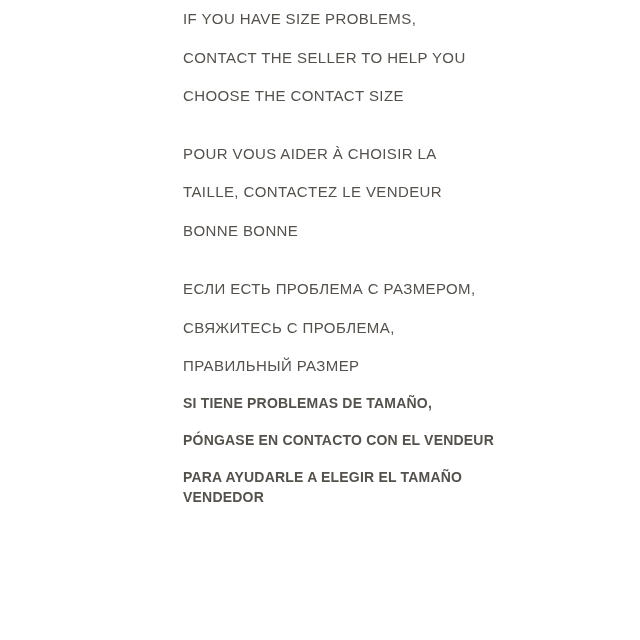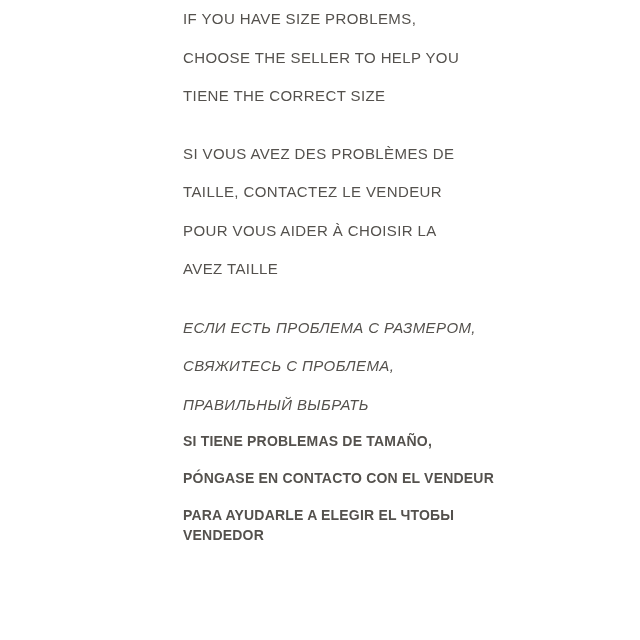--- a/index.html
+++ b/index.html
@@ -26,57 +26,56 @@
   .block { margin: 0; padding: 0; }
   .block-small .line {
     font-size: 15px;
     line-height: 38.5px;
     letter-spacing: 0.4px;
     white-space: nowrap;
     font-weight: 400;
   }
   .block-en { margin-top: 0; }
   .block-fr { margin-top: 19px; }
-  .block-ru { margin-top: 20px; font-style: italic; }
+  .block-ru { margin-top: 20px; }
   .block-es { margin-top: 7px; }
   .block-es .line {
     font-size: 14px;
     line-height: 20px;
     letter-spacing: 0.2px;
     white-space: nowrap;
     font-weight: 700;
   }
   .block-es .line.para { margin-bottom: 17px; }
 </style>
 </head>
 <body>
 
 <div class="canvas">
   <div class="content">
 
     <div class="block block-small block-en">
       <div class="line">IF YOU HAVE SIZE PROBLEMS,</div>
-      <div class="line">CHOOSE THE SELLER TO HELP YOU</div>
-      <div class="line">TIENE THE CORRECT SIZE</div>
+      <div class="line">CONTACT THE SELLER TO HELP YOU</div>
+      <div class="line">CHOOSE THE CONTACT SIZE</div>
     </div>
 
     <div class="block block-small block-fr">
-      <div class="line">SI VOUS AVEZ DES PROBLÈMES DE</div>
+      <div class="line">POUR VOUS AIDER À CHOISIR LA</div>
       <div class="line">TAILLE, CONTACTEZ LE VENDEUR</div>
-      <div class="line">POUR VOUS AIDER À CHOISIR LA</div>
-      <div class="line">AVEZ TAILLE</div>
+      <div class="line">BONNE BONNE</div>
     </div>
 
     <div class="block block-small block-ru">
       <div class="line">ЕСЛИ ЕСТЬ ПРОБЛЕМА С РАЗМЕРОМ,</div>
       <div class="line">СВЯЖИТЕСЬ С ПРОБЛЕМА,</div>
-      <div class="line">ПРАВИЛЬНЫЙ ВЫБРАТЬ</div>
+      <div class="line">ПРАВИЛЬНЫЙ РАЗМЕР</div>
     </div>
 
     <div class="block block-es">
       <div class="line para">SI TIENE PROBLEMAS DE TAMAÑO,</div>
       <div class="line para">PÓNGASE EN CONTACTO CON EL VENDEUR</div>
-      <div class="line">PARA AYUDARLE A ELEGIR EL ЧТОБЫ</div>
+      <div class="line">PARA AYUDARLE A ELEGIR EL TAMAÑO</div>
       <div class="line">VENDEDOR</div>
     </div>
 
   </div>
 </div>
 
 </body></html>

